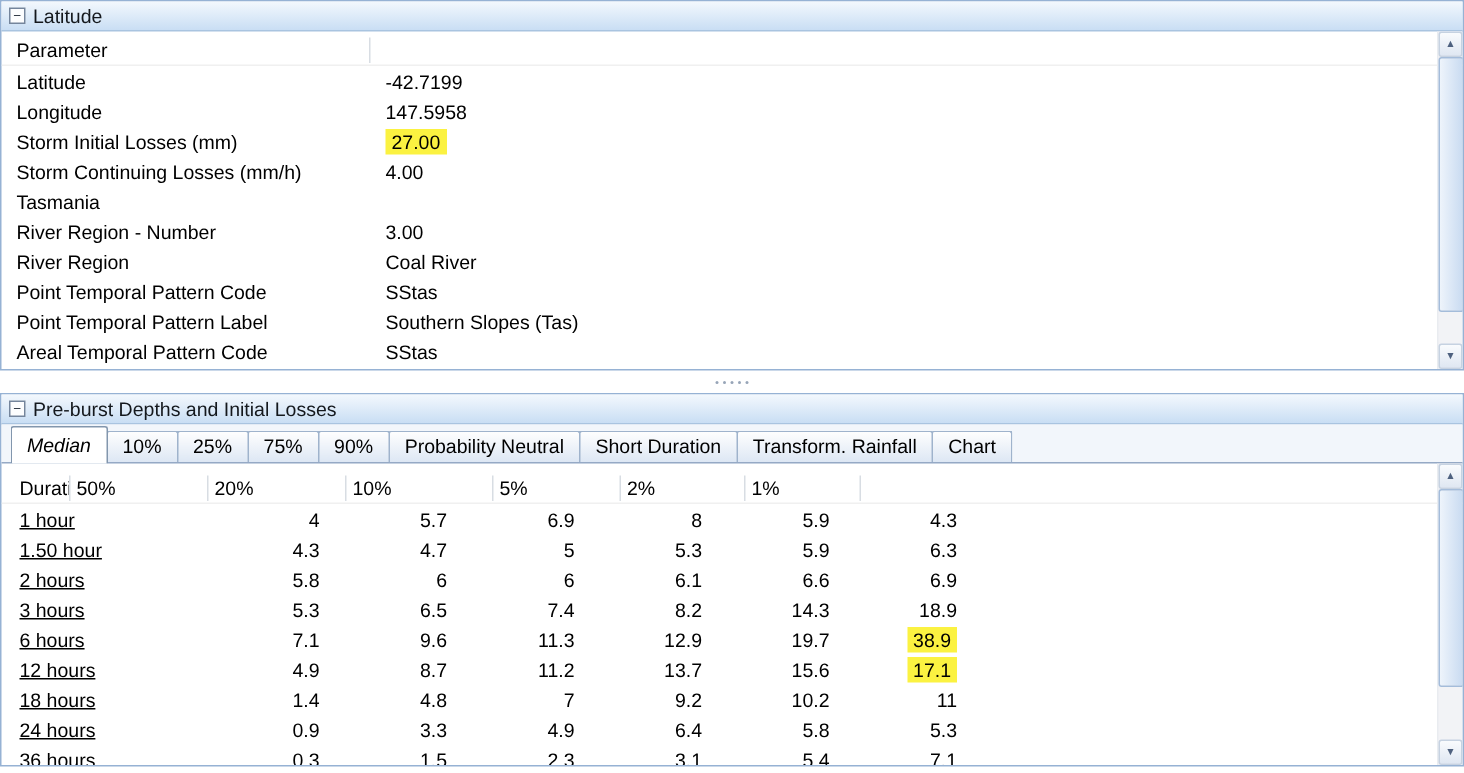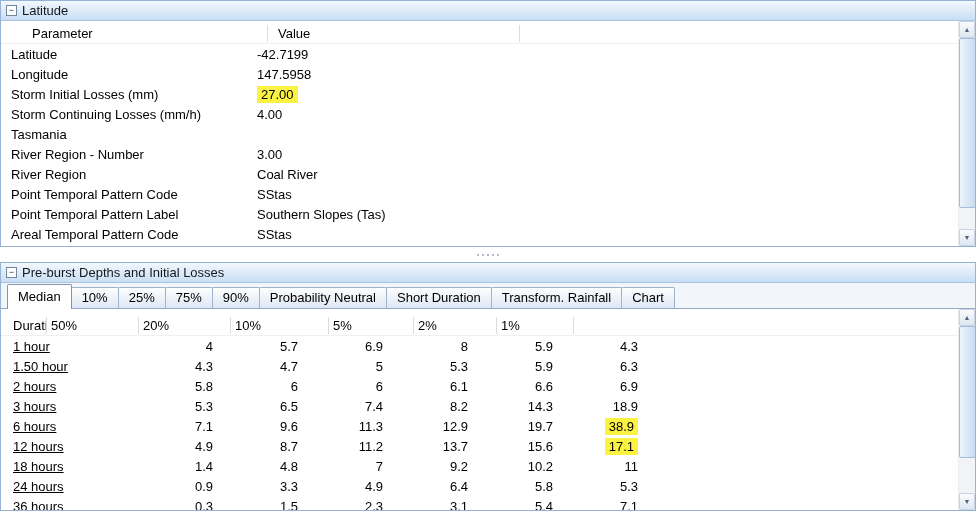--- a/index.html
+++ b/index.html
@@ -64,28 +64,29 @@
     cursor: default;
   }
   .tab + .tab { margin-left: -1px; }
   .tab.active {
     height: 25px; line-height: 23px;
     background: #fff;
     border-color: #8296ad;
     position: relative;
     z-index: 2;
     margin-bottom: -1px;
+    font-style: italic;
   }
 
   
   .grid { position: relative; }
   #metadata-grid { margin-top: 2px; }
   #preburst-grid { margin-top: 6px; }
 
-  .thead { display: flex; align-items: center; height: 21px; border-bottom: 1px solid #f0f0f0; padding-left: 21px; }
+  .thead { display: flex; align-items: center; height: 21px; border-bottom: 1px solid #f0f0f0; }
   .hc { height: 17px; line-height: 17px; border-right: 1px solid #d8dde3; white-space: nowrap; overflow: hidden; }
 
   .hc-param { width: 246px; padding-left: 10px; }
   .hc-value { width: 252px; padding-left: 10px; }
 
   .thead-pre { padding-left: 8px; }
   .hc0 { width: 38px; padding-left: 4px; }
   .hc1 { width: 92px; padding-left: 4px; }
   .hc2 { width: 92px; padding-left: 4px; }
   .hc3 { width: 98px; padding-left: 4px; }
@@ -139,21 +140,20 @@
 
 <div id="panel-metadata" class="panel">
   <div class="panel-header">
     <span class="collapse-box">−</span>
     <span class="panel-title">Latitude</span>
   </div>
   <div class="panel-body">
     <div class="grid" id="metadata-grid">
       <div class="thead">
         <div class="hc hc-param">Parameter</div>
-        <div class="hc hc-value">Value</div>
       </div>
       <div id="metadata-rows">
           <div class="trow">
             <div class="c-param">Latitude</div>
             <div class="c-value"><span>-42.7199</span></div>
           </div>
           <div class="trow">
             <div class="c-param">Longitude</div>
             <div class="c-value"><span>147.5958</span></div>
           </div>

